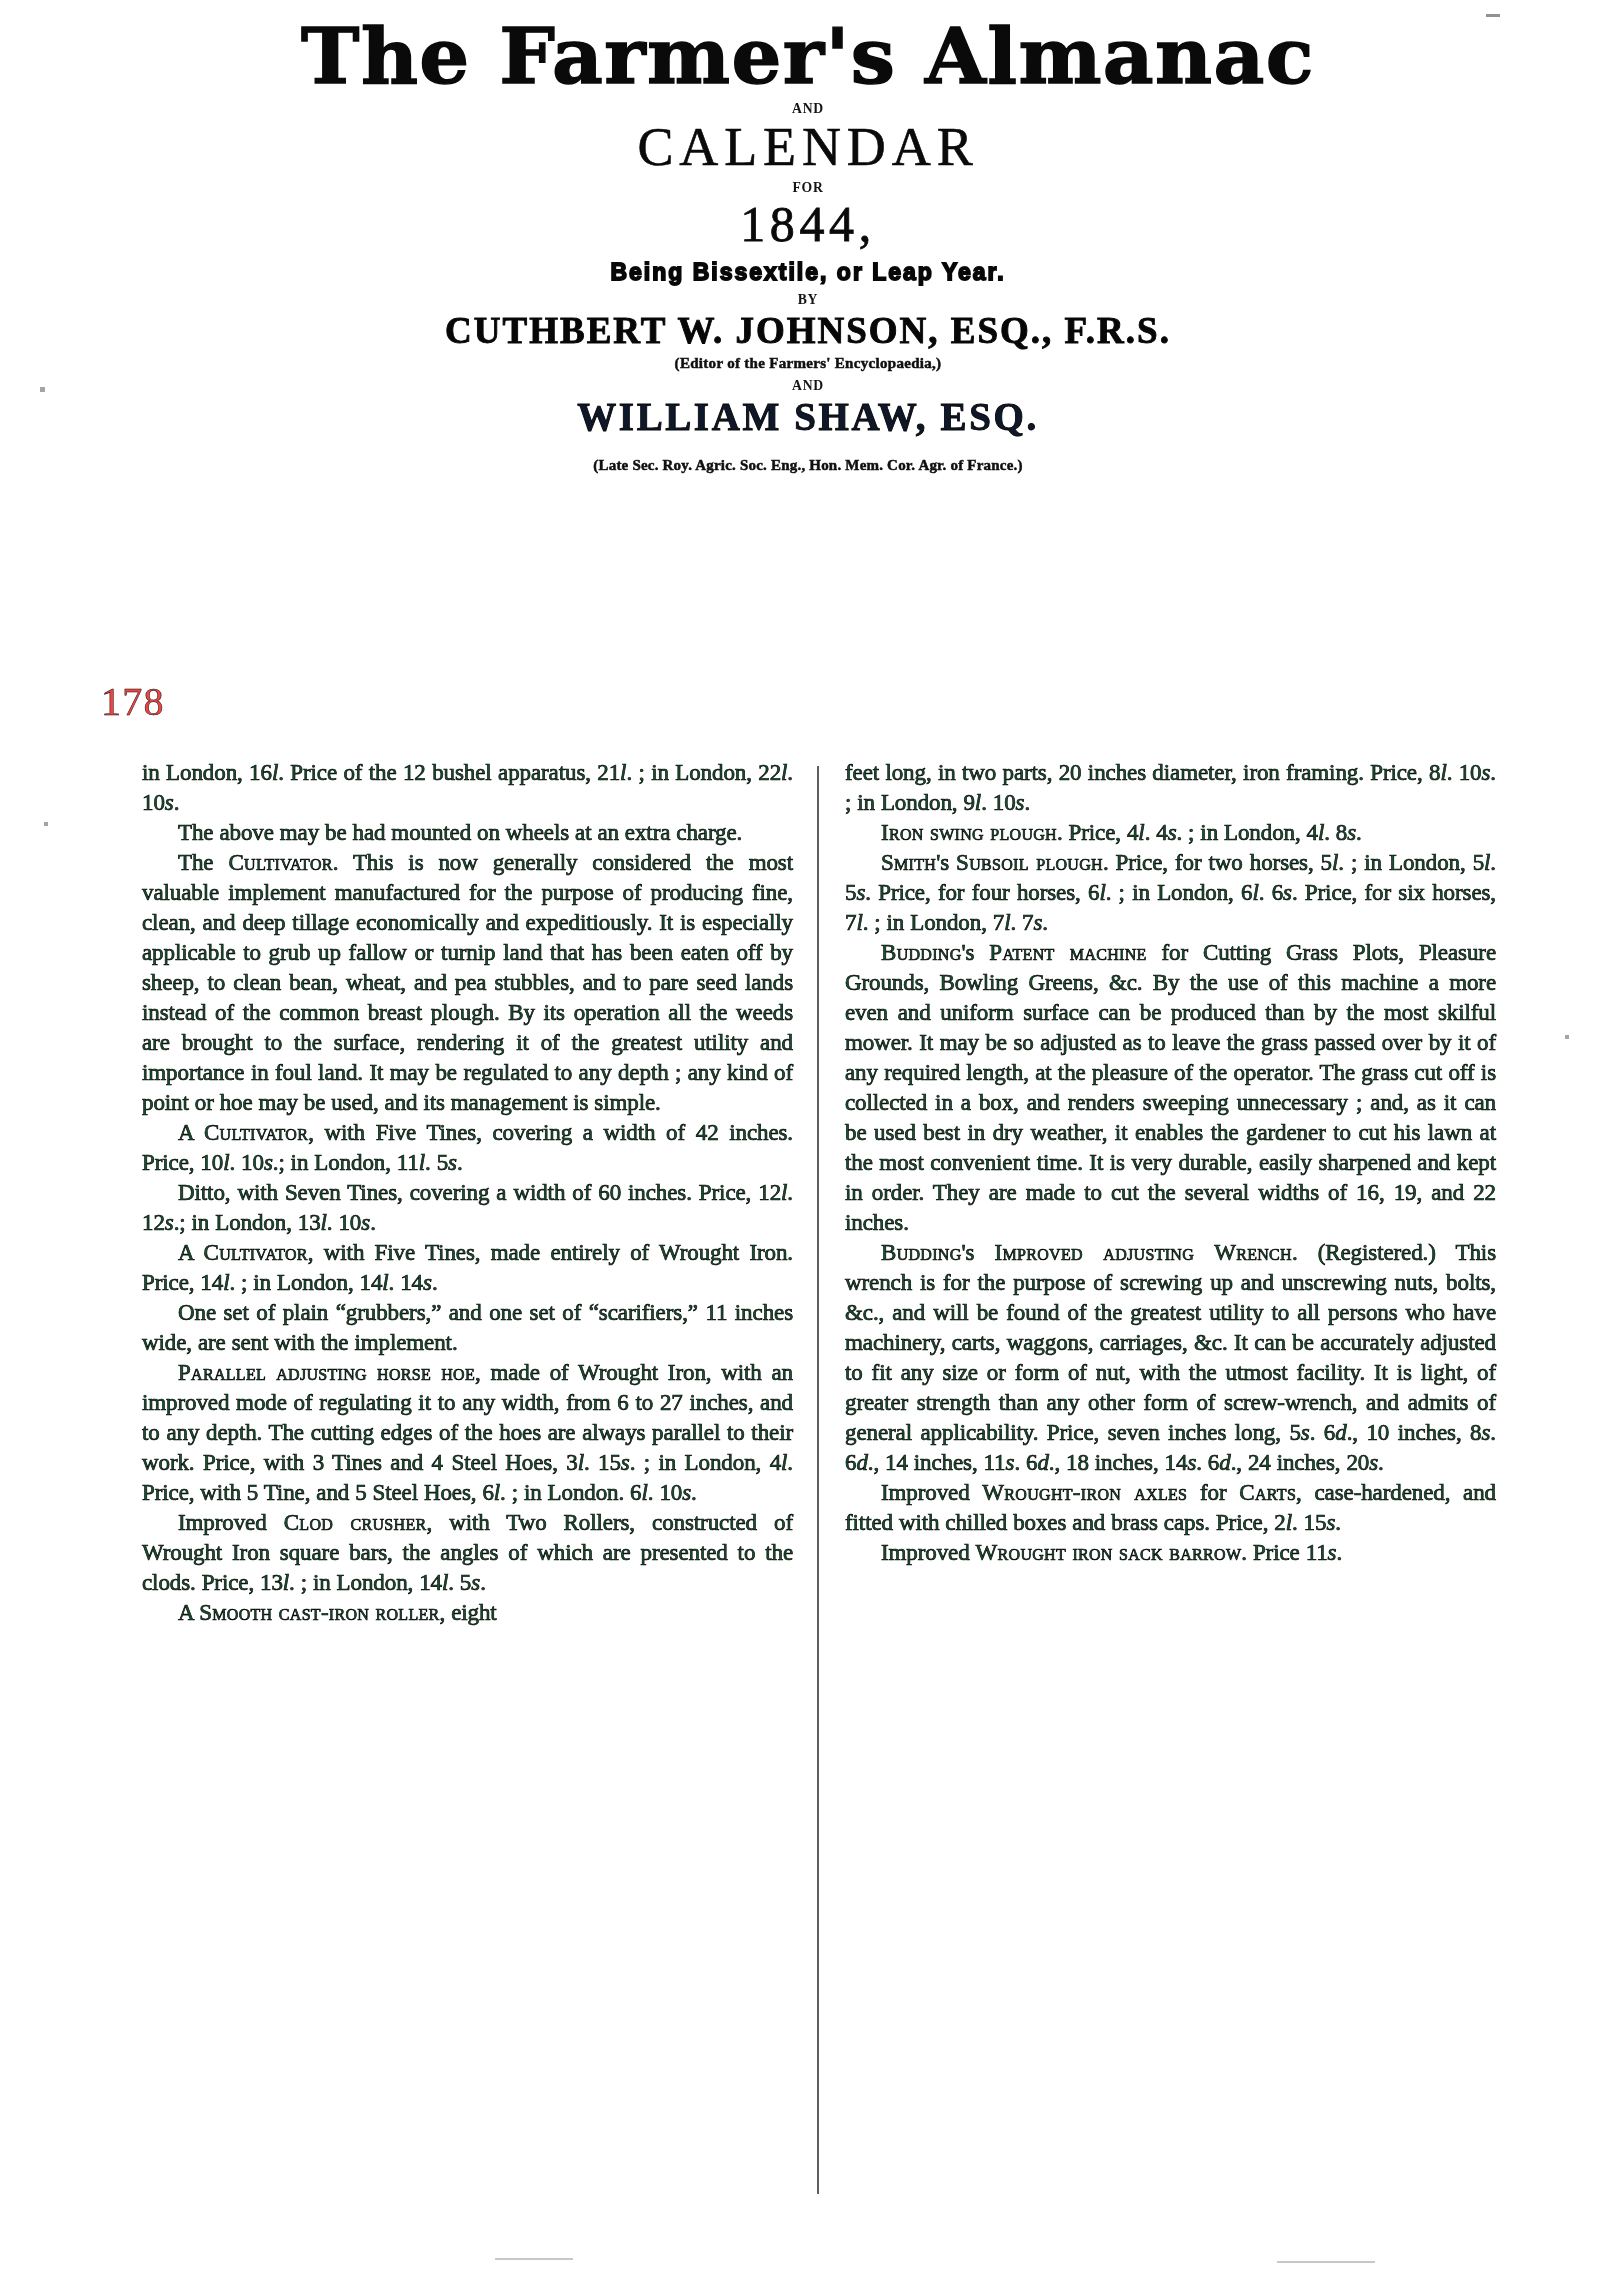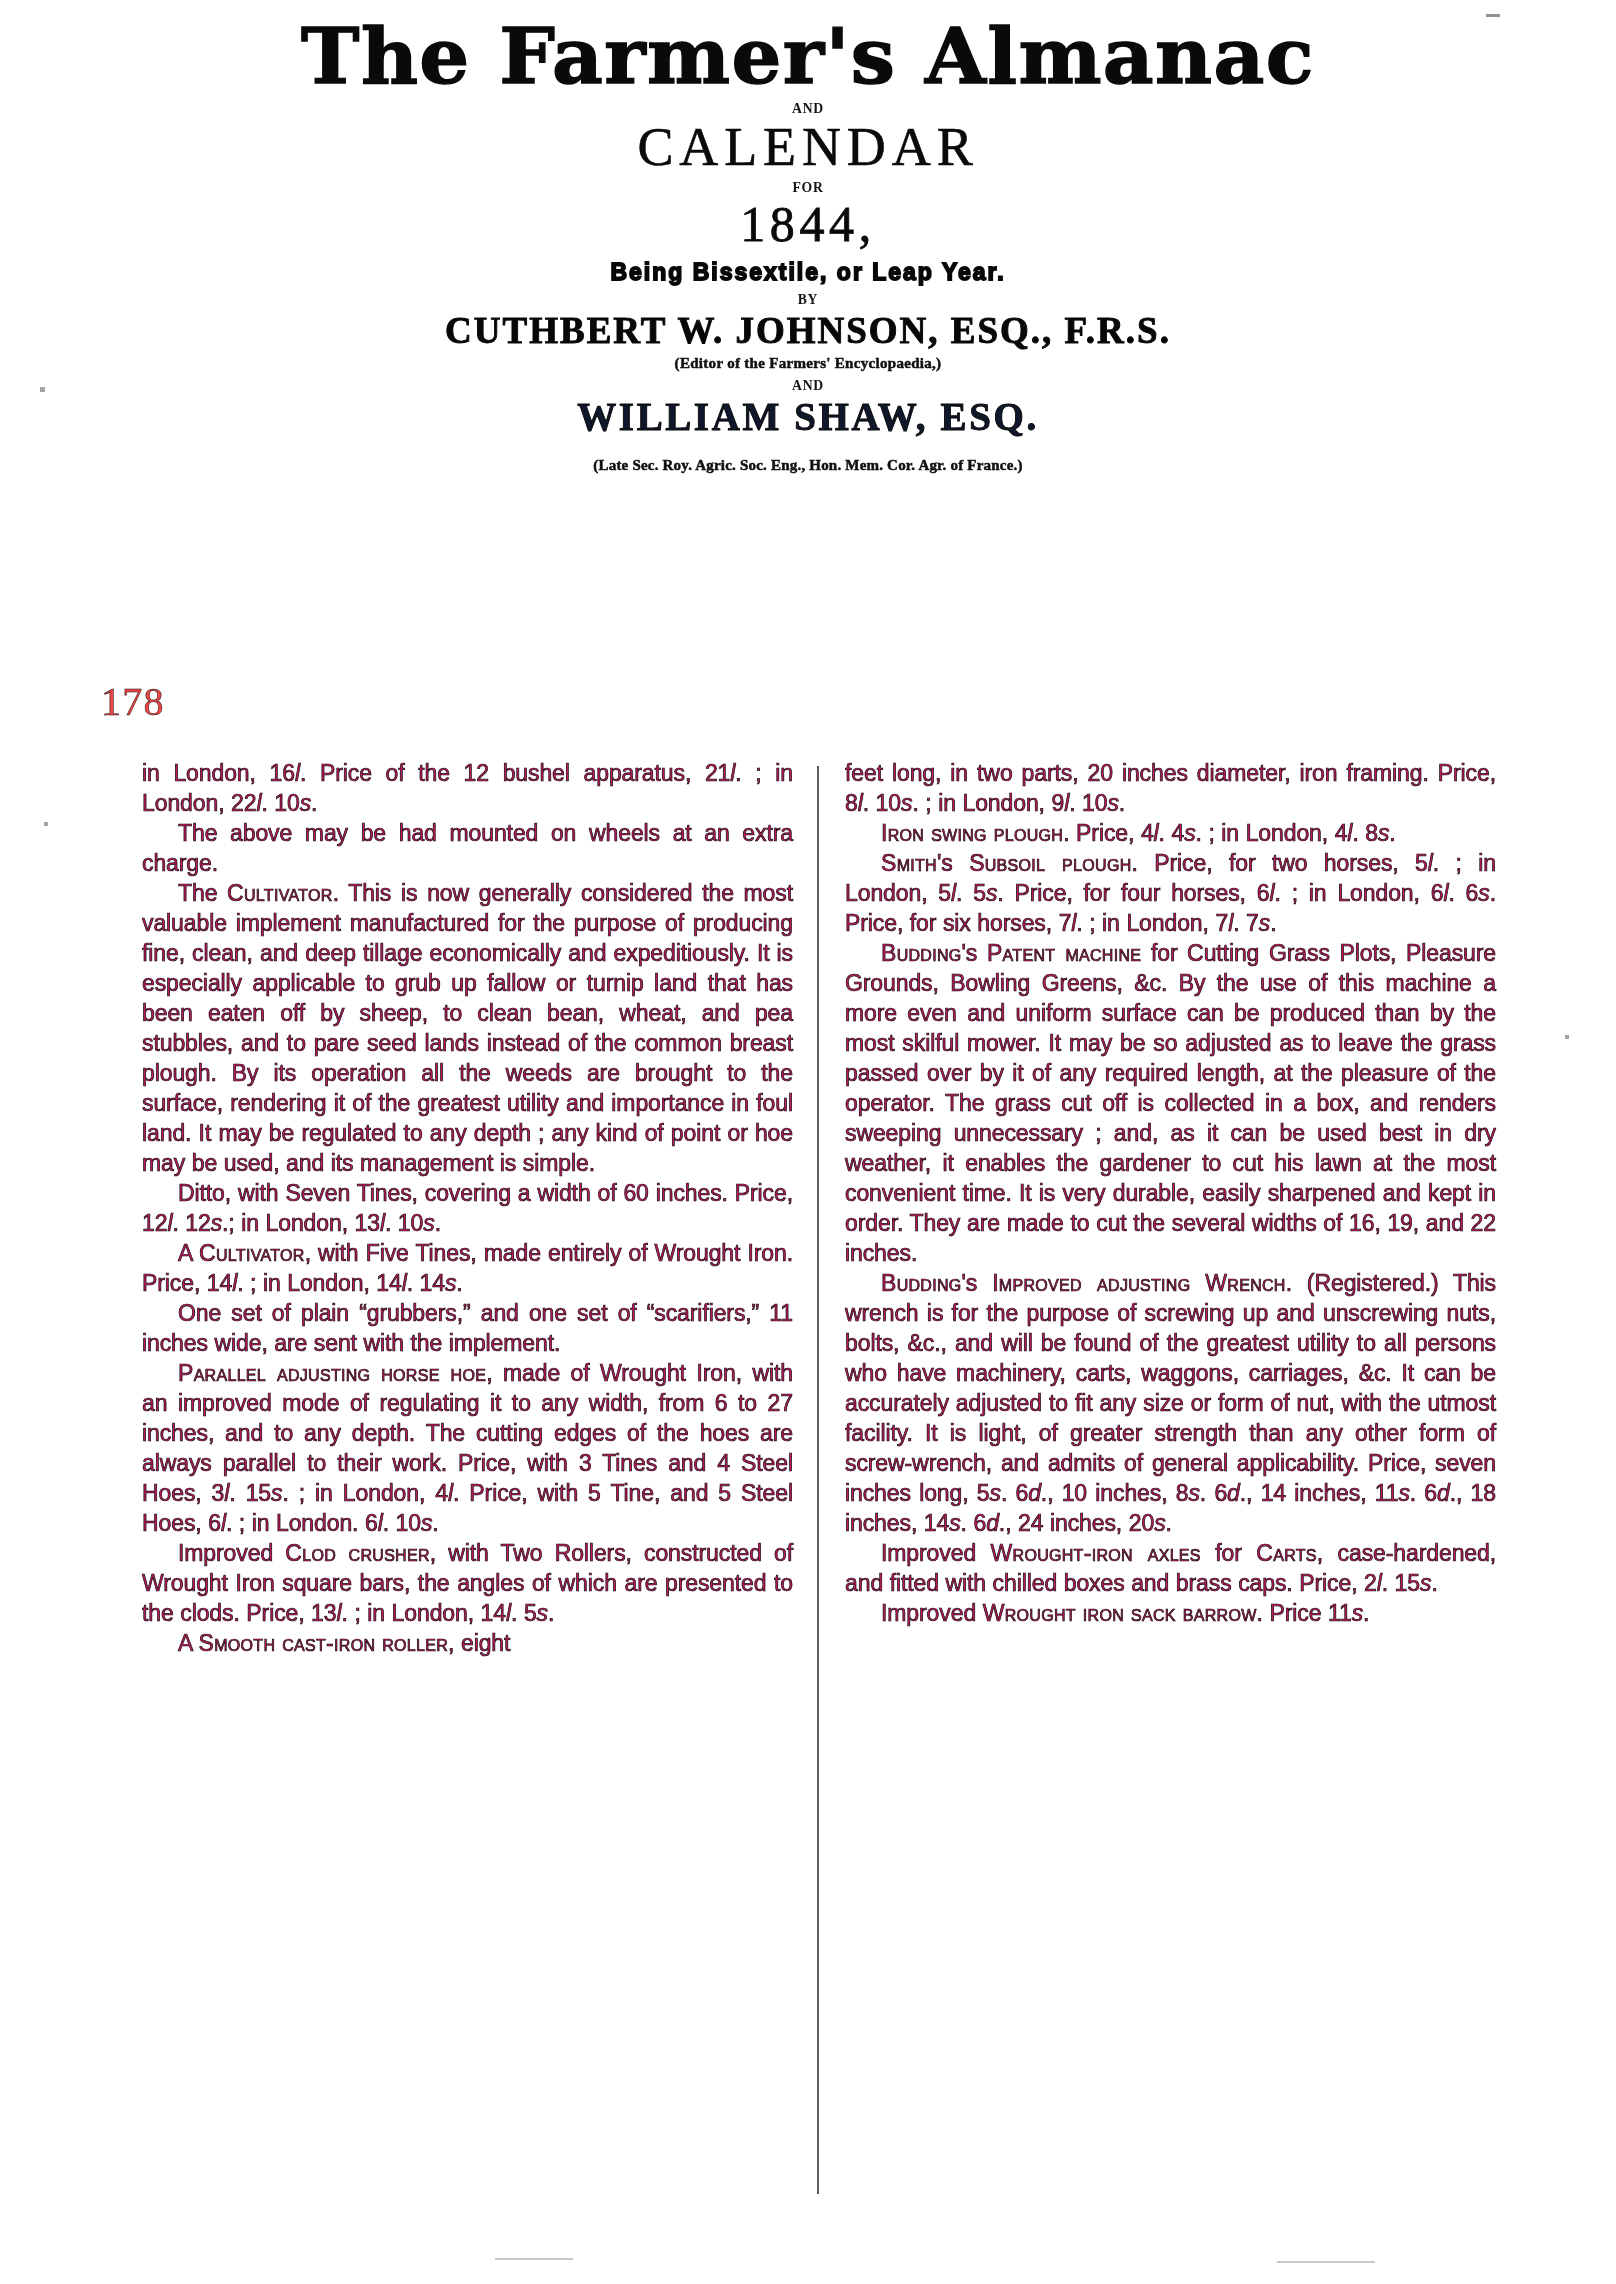--- a/index.html
+++ b/index.html
@@ -147,25 +147,25 @@
     position: absolute;
     left: 142px;
     top: 758px;
     width: 1362px;
     display: flex;
     gap: 0;
   }
 
   .col {
     width: 651px;
-    font-family: Liberation Sans, sans-serif;
+    font-family: Liberation Serif, serif;
     font-size: 23px;
     line-height: 30px;
     text-align: justify;
-    color: #be185d;
+    color: #14532d;
     -webkit-text-stroke: 0.7px #0c0c0c;
     font-weight: 500;
     letter-spacing: -0.1px;
     word-spacing: 0.3px;
     hyphens: manual;
   }
 
   .col.right {
     margin-left: 52px;
   }
@@ -246,20 +246,21 @@
   <div class="folio">178</div>
 
   <div class="gutter-rule"></div>
 
   <div class="columns">
 
     <div class="col left">
       <p class="cont">in London, 16<span class="it">l</span>.  Price of the 12 bushel apparatus, 21<span class="it">l</span>. ; in London, 22<span class="it">l</span>. 10<span class="it">s</span>.</p>
       <p>The above may be had mounted on wheels at an extra charge.</p>
       <p>The <span class="sc">Cultivator</span>.  This is now generally considered the most valuable implement manufactured for the purpose of producing fine, clean, and deep tillage economically and expeditiously.  It is especially applicable to grub up fallow or turnip land that has been eaten off by sheep, to clean bean, wheat, and pea stubbles, and to pare seed lands instead of the common breast plough.  By its operation all the weeds are brought to the surface, rendering it of the greatest utility and importance in foul land.  It may be regulated to any depth ; any kind of point or hoe may be used, and its management is simple.</p>
+      <p>A <span class="sc">Cultivator</span>, with Five Tines, covering a width of 42 inches.  Price, 10<span class="it">l</span>. 10<span class="it">s</span>.; in London, 11<span class="it">l</span>. 5<span class="it">s</span>.</p>
       <p>Ditto, with Seven Tines, covering a width of 60 inches.  Price, 12<span class="it">l</span>. 12<span class="it">s</span>.; in London, 13<span class="it">l</span>. 10<span class="it">s</span>.</p>
       <p>A <span class="sc">Cultivator</span>, with Five Tines, made entirely of Wrought Iron.  Price, 14<span class="it">l</span>. ; in London, 14<span class="it">l</span>. 14<span class="it">s</span>.</p>
       <p>One set of plain “grubbers,” and one set of “scarifiers,” 11 inches wide, are sent with the implement.</p>
       <p><span class="sc">Parallel adjusting horse hoe</span>, made of Wrought Iron, with an improved mode of regulating it to any width, from 6 to 27 inches, and to any depth.  The cutting edges of the hoes are always parallel to their work.  Price, with 3 Tines and 4 Steel Hoes, 3<span class="it">l</span>. 15<span class="it">s</span>. ; in London, 4<span class="it">l</span>.  Price, with 5 Tine, and 5 Steel Hoes, 6<span class="it">l</span>. ; in London. 6<span class="it">l</span>. 10<span class="it">s</span>.</p>
       <p>Improved <span class="sc">Clod crusher</span>, with Two Rollers, constructed of Wrought Iron square bars, the angles of which are presented to the clods.  Price, 13<span class="it">l</span>. ; in London, 14<span class="it">l</span>. 5<span class="it">s</span>.</p>
       <p>A <span class="sc">Smooth cast-iron roller</span>, eight</p>
     </div>
 
     <div class="col right">
       <p class="cont">feet long, in two parts, 20 inches diameter, iron framing.  Price, 8<span class="it">l</span>. 10<span class="it">s</span>. ; in London, 9<span class="it">l</span>. 10<span class="it">s</span>.</p>

